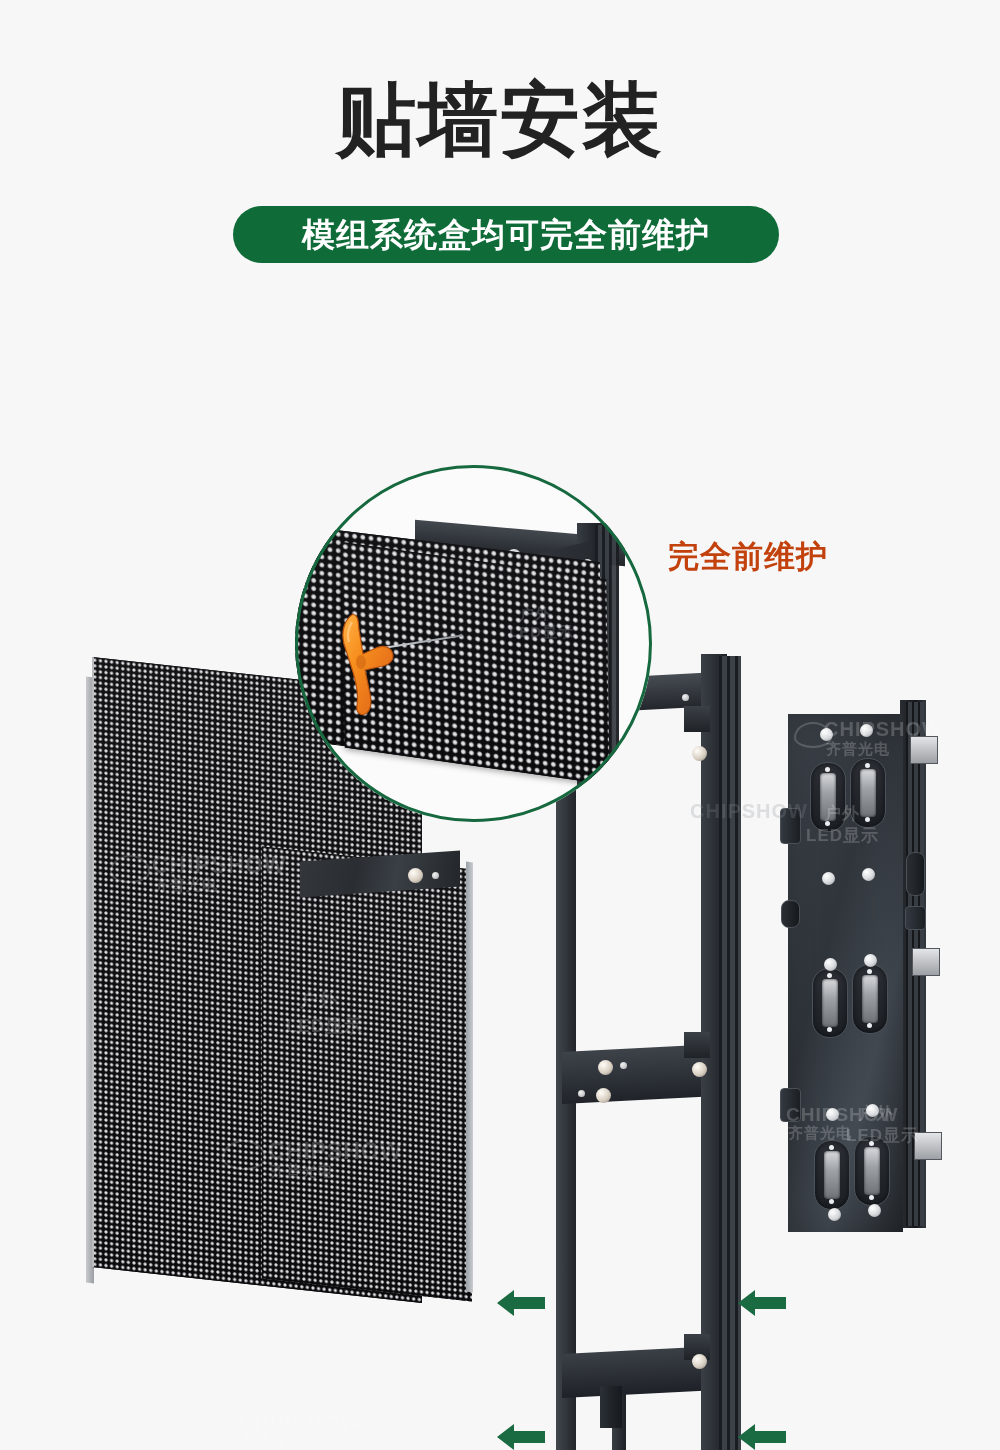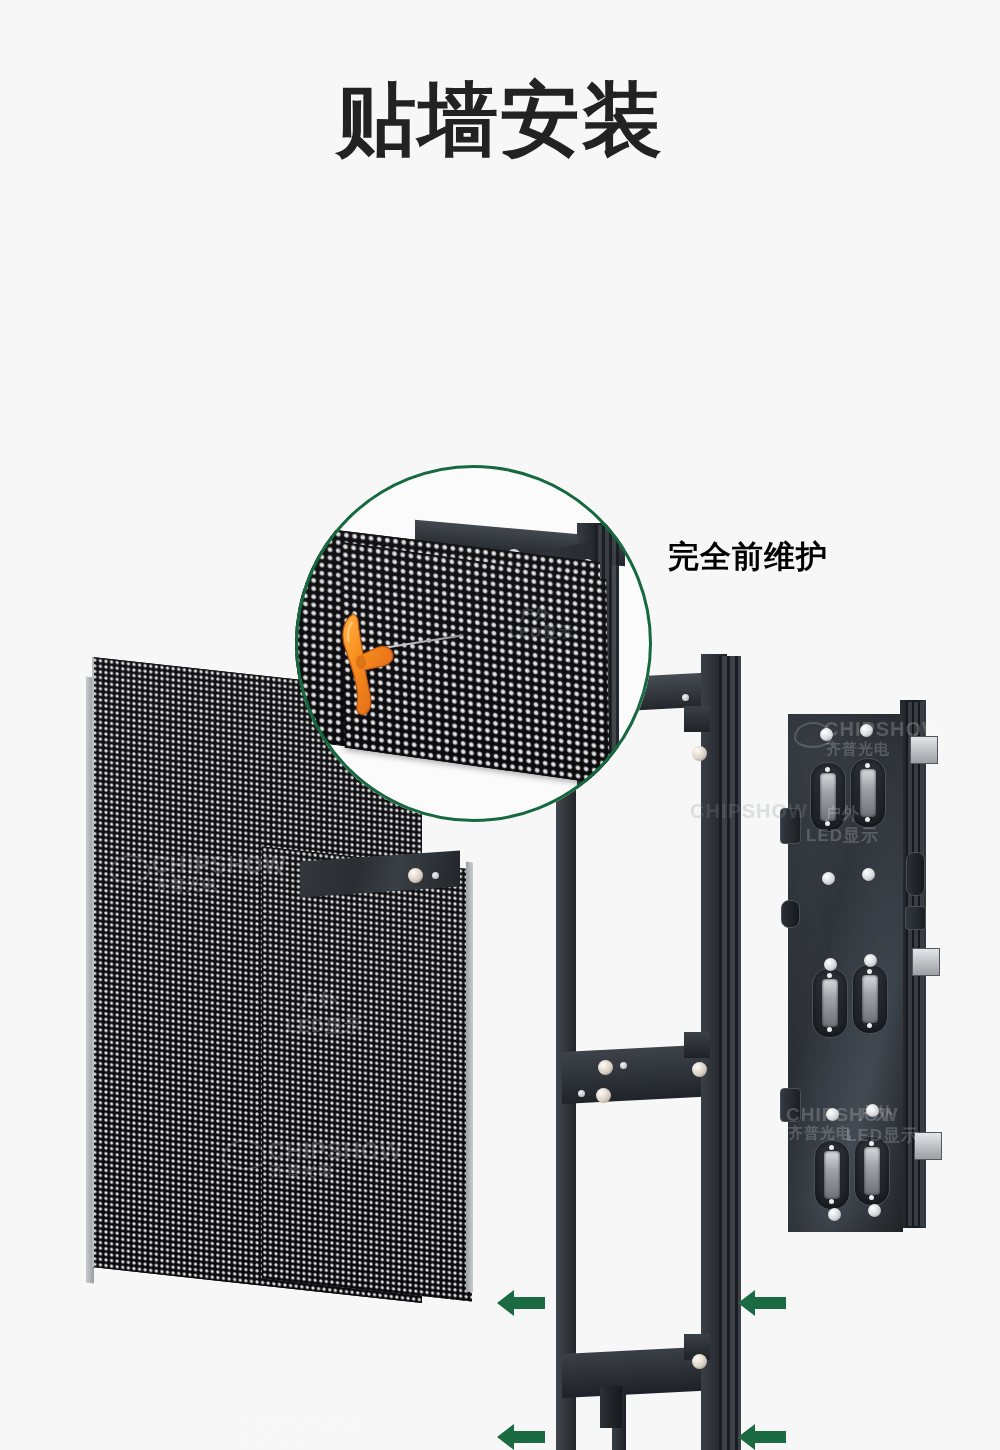--- a/index.html
+++ b/index.html
@@ -37,21 +37,21 @@
   .subtitle{
     position:absolute;left:0;right:0;top:294px;
     text-align:center;
     font-size:24px;line-height:34px;
     color:#3a3a3a;letter-spacing:.5px;
     white-space:nowrap;
   }
   .callout{
     position:absolute;left:668px;top:538px;
     font-size:31px;line-height:38px;font-weight:600;
-    color:#000000;letter-spacing:1px;white-space:nowrap;
+    color:#c2410c;letter-spacing:1px;white-space:nowrap;
   }
 
   
   .stage{position:absolute;left:0;top:400px;width:1000px;height:1050px;}
 
   
   .led{
     background-color:#0c0c0e;
     background-image:
       radial-gradient(circle at 50% 50%, #e9e9ea 0, #d7d7da 28%, rgba(0,0,0,0) 52%),
@@ -241,20 +241,23 @@
     border-radius:50% 50% 50% 50%/60% 60% 40% 40%;
   }
 </style>
 </head>
 <body>
 
 <div class="page">
 
   <div class="title">贴墙安装</div>
 
+  <div class="pill">
+    <span class="pill-text">模组系统盒均可完全前维护</span>
+  </div>
 
 
   <div class="stage">
 
     <div class="panel-big-side"></div>
     <div class="panel-big led fine"></div>
 
     <div class="wm wm-eye" style="left:222px;top:740px;width:40px;height:26px;"></div>
     <div class="wm wm-lg" style="left:268px;top:738px;">CHIPSHOW</div>
     <div class="wm wm-sm" style="left:270px;top:762px;">齐普光电</div>

